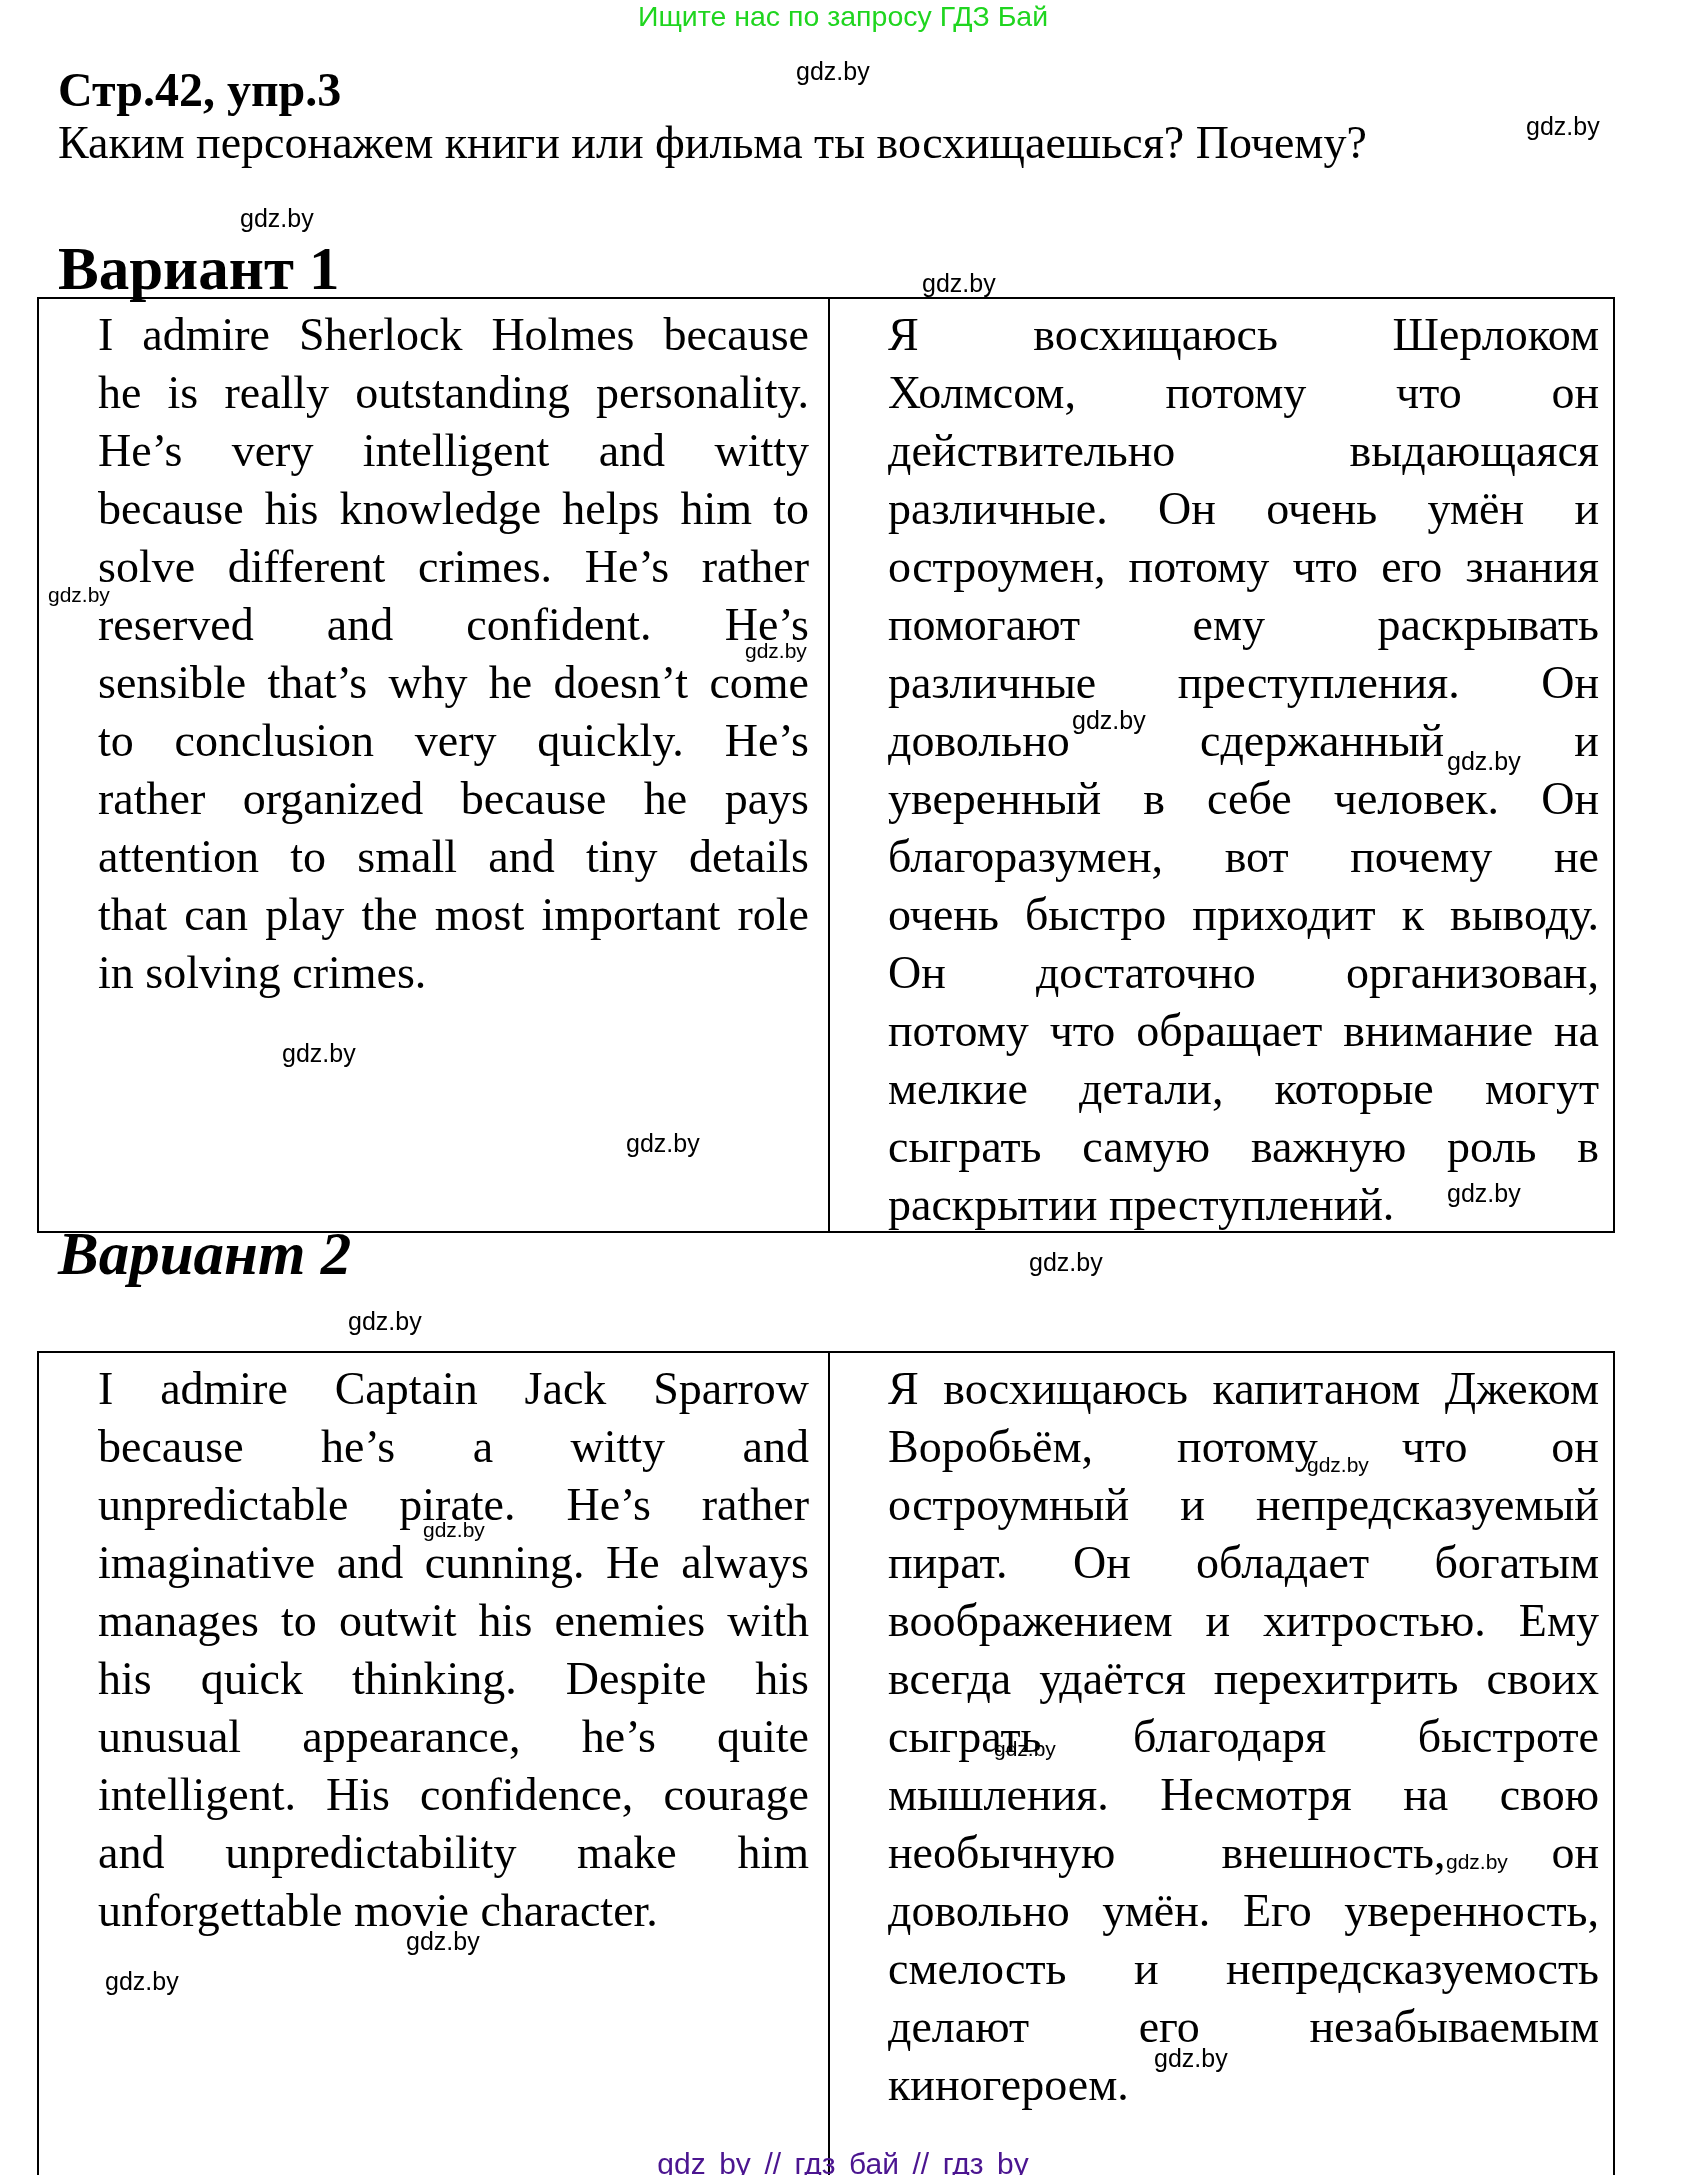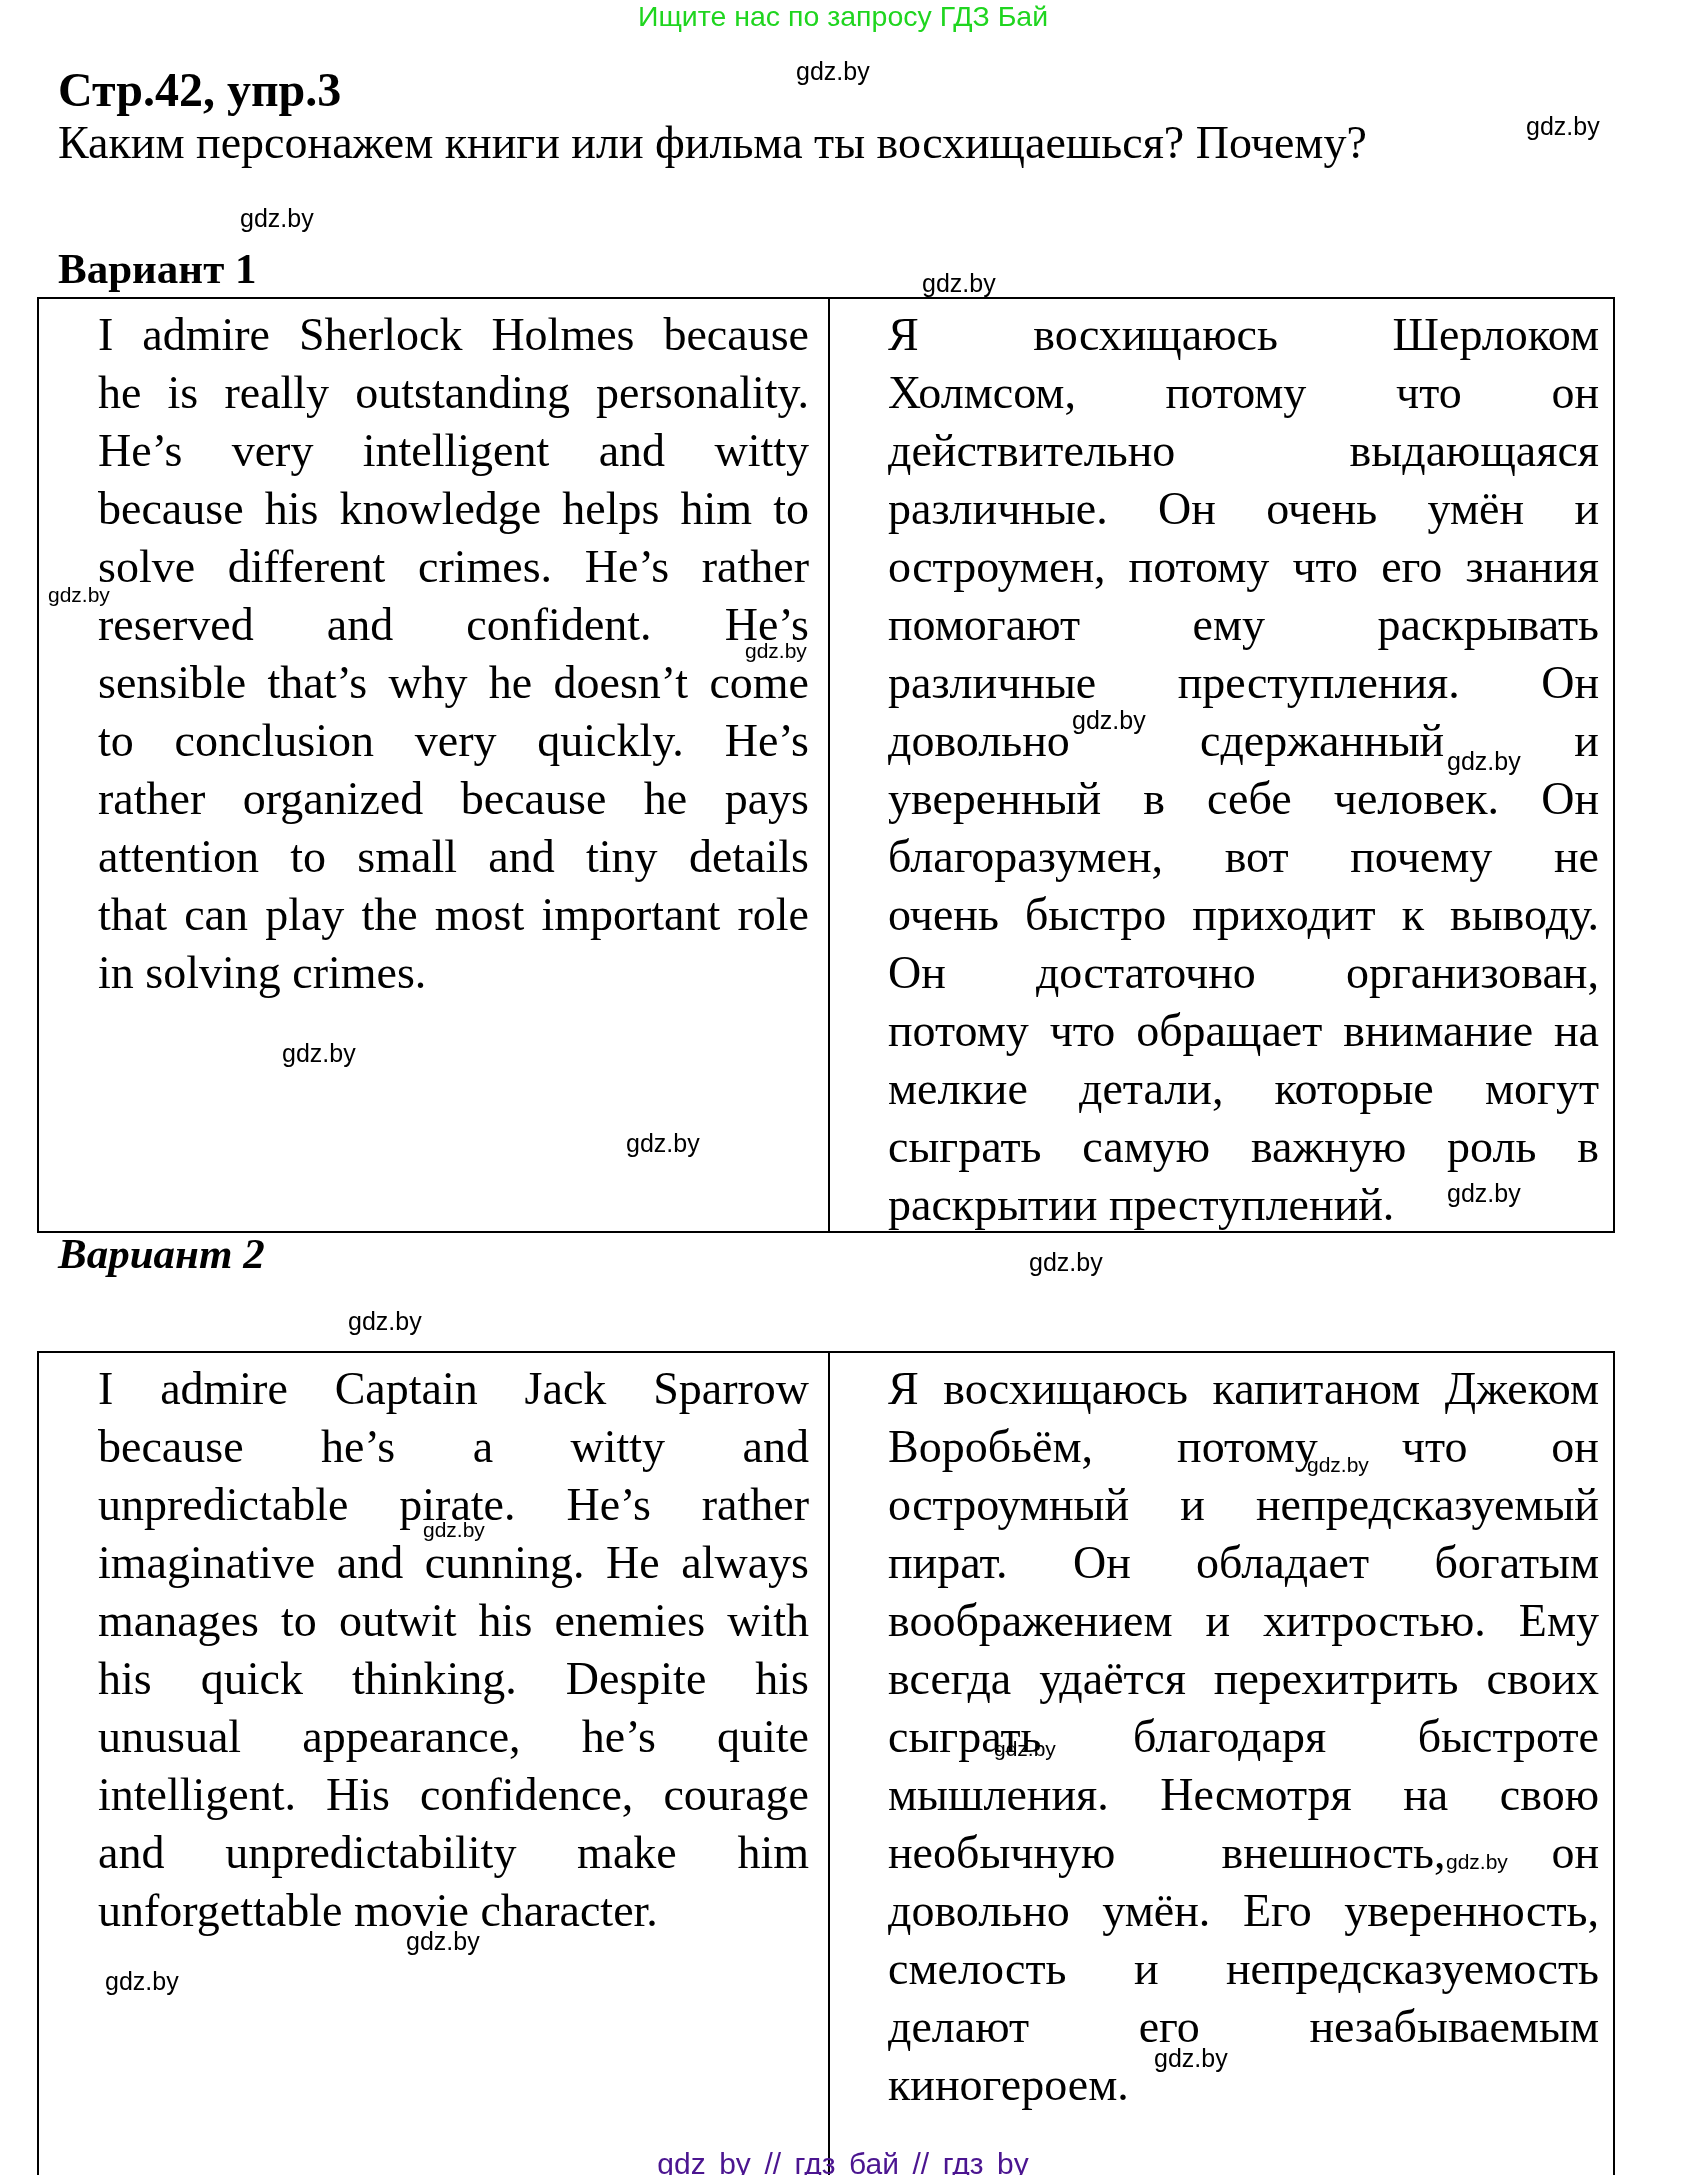--- a/index.html
+++ b/index.html
@@ -1,20 +1,20 @@
 <!DOCTYPE html>
 <html style="font-size:14px"><head>
 <meta charset="utf-8">
 <style>
   html, body { margin:0; padding:0; background:#ffffff; }
   body { width:1686px; height:2176px; position:relative; overflow:hidden; font-family:"Liberation Serif", serif; color:#000; }
   .banner { position:absolute; left:0; width:1686px; top:0; text-align:center; font-family:"Liberation Sans", sans-serif; font-size:28.5px; color:#1fd51f; line-height:33px; }
   .title { position:absolute; left:58px; top:62px; font-size:48px; font-weight:bold; line-height:55px; }
   .question { position:absolute; left:58px; top:115px; font-size:46px; line-height:55px; white-space:nowrap; }
-  .variant { position:absolute; left:58px; font-size:43px; font-weight:bold; line-height:54px; }
+  .variant { position:absolute; left:58px; font-size:61px; font-weight:bold; line-height:54px; }
   .wm { position:absolute; font-family:"Liberation Sans", sans-serif; font-size:25px; color:#000; line-height:28px; white-space:nowrap; }
   .wm.small { font-size:21px; }
   .tbl { position:absolute; left:37px; width:1578px; border:2.6px solid #000; box-sizing:border-box; }
   .tbl .divider { position:absolute; top:0; bottom:0; left:789px; border-left:2.6px solid #000; }
   .col { position:absolute; top:7px; }
   .col.left { left:19px; width:751px; }
   .col.right { left:809px; width:751px; }
   .line { display:block; font-size:46px; line-height:58px; height:58px; text-align:justify; text-align-last:justify; white-space:nowrap; overflow:visible;margin-left:40px; }
   .line.last { text-align-last:left; }
   .footer { position:absolute; left:0; width:1686px; top:2146px; text-align:center; font-family:"Liberation Sans", sans-serif; font-size:30px; color:#4b1590; line-height:35px; word-spacing:5.2px; }

